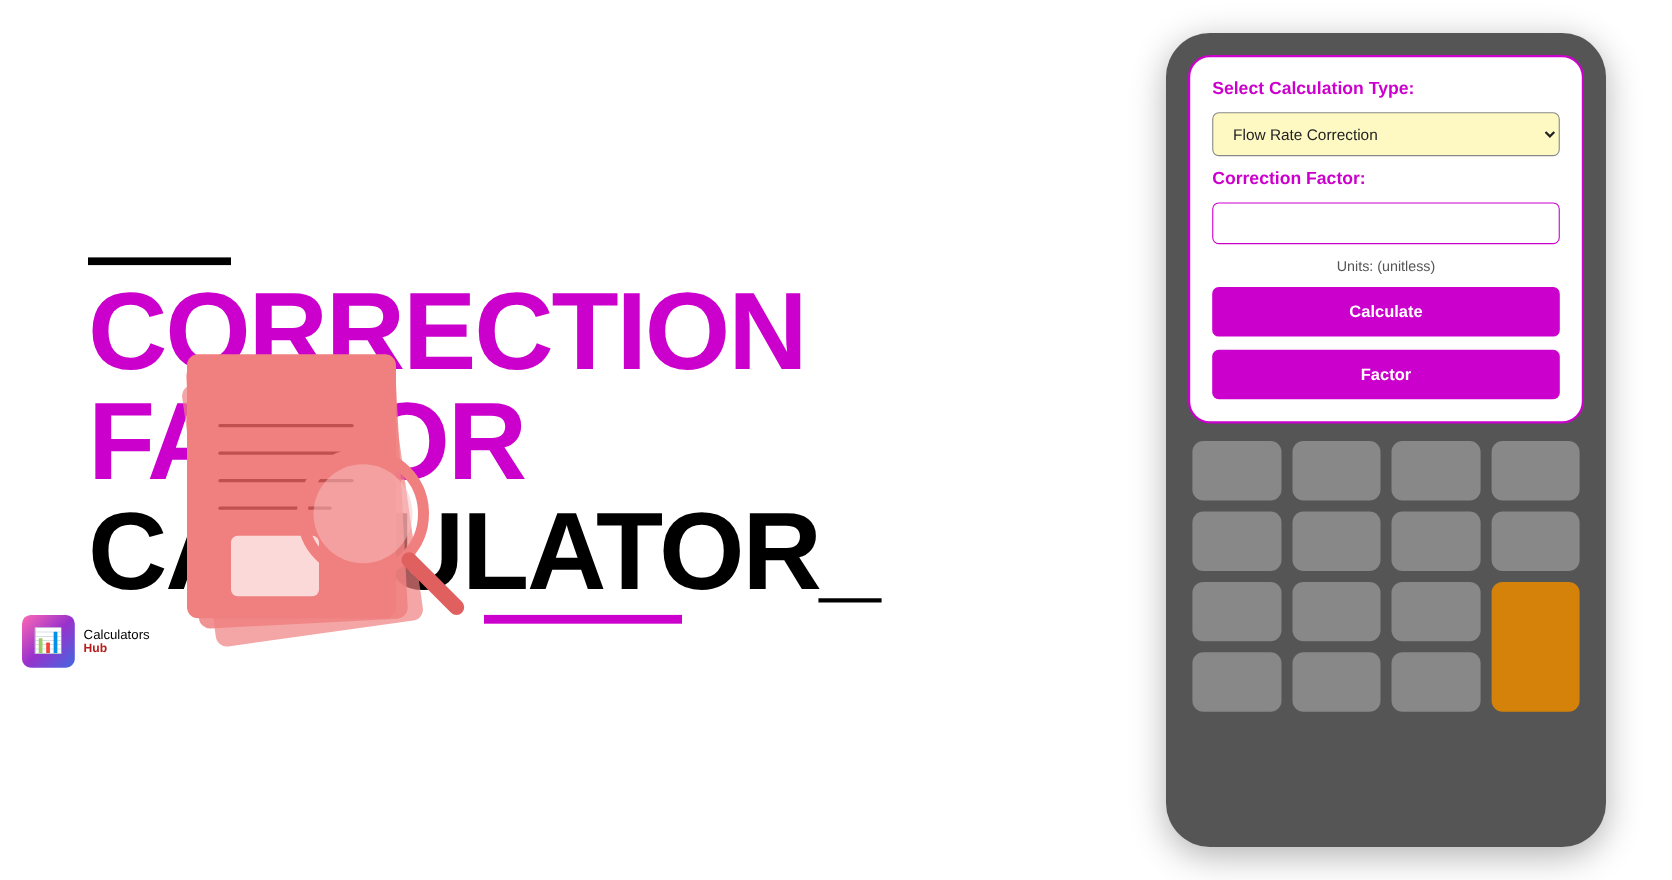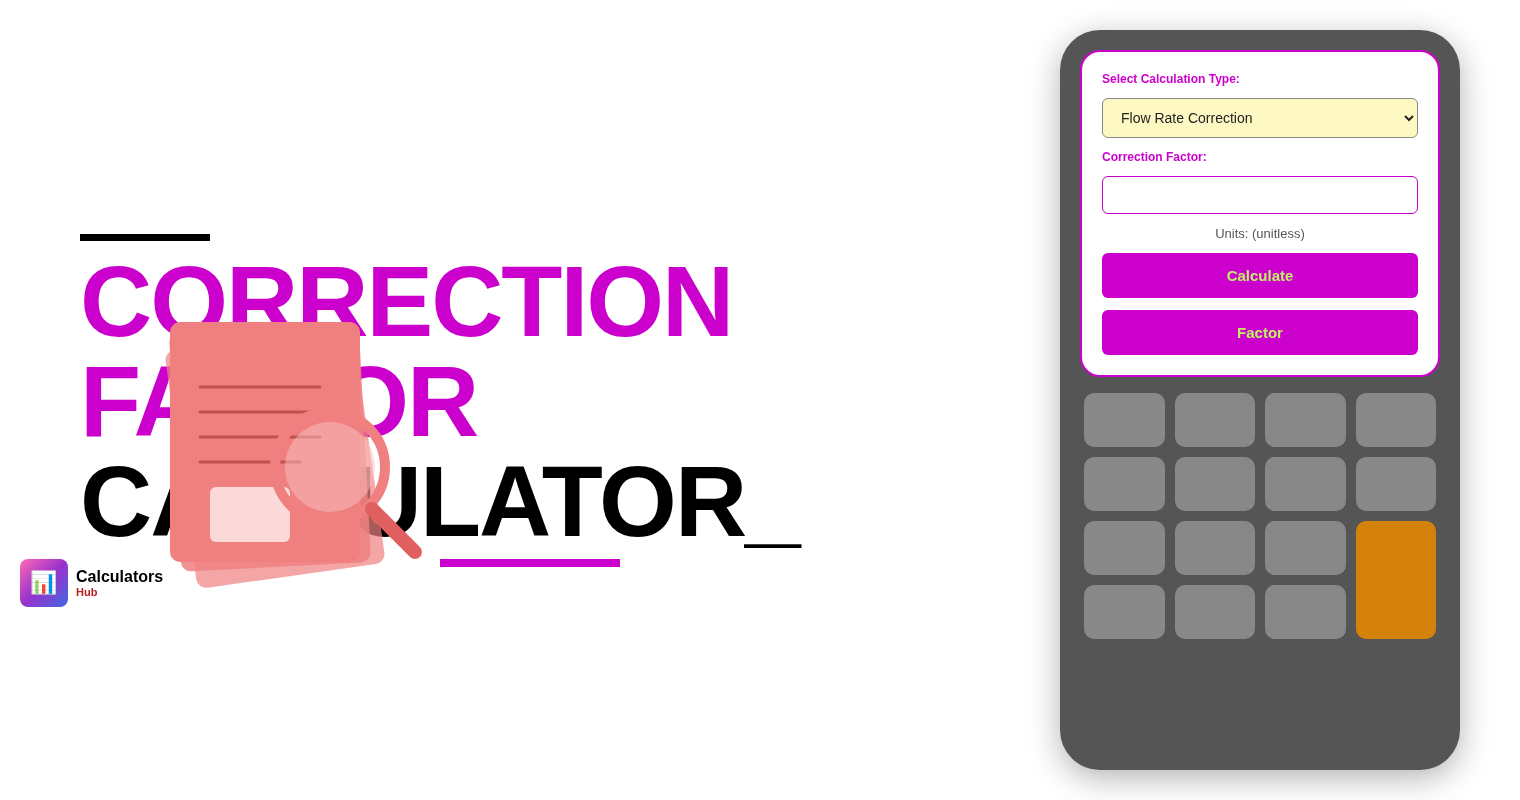--- a/index.html
+++ b/index.html
@@ -95,22 +95,22 @@
       justify-content: center;
       font-size: 22px;
     }
 
     .logo-text {
       display: flex;
       flex-direction: column;
     }
 
     .logo-text span:first-child {
-      font-weight: 700;
-      font-size: 16px;
+      font-weight: 400;
+      font-size: 12px;
       color: #000;
     }
 
     .logo-text span:last-child {
       font-weight: 700;
       font-size: 11px;
       color: #b91c1c;
     }
 
     
@@ -140,21 +140,21 @@
       border-radius: 20px;
       border: 2px solid #cc00cc;
       padding: 20px;
       display: flex;
       flex-direction: column;
       gap: 12px;
     }
 
     .calc-label {
       color: #cc00cc;
-      font-size: 12px;
+      font-size: 16px;
       font-weight: 600;
     }
 
     .calc-select {
       width: 100%;
       padding: 10px 14px;
       border: 1.5px solid #888;
       border-radius: 6px;
       font-size: 14px;
       color: #222;
@@ -177,21 +177,21 @@
       color: #555;
       text-align: center;
     }
 
     .calc-btn {
       width: 100%;
       padding: 14px;
       border: none;
       border-radius: 6px;
       background: #cc00cc;
-      color: #bef264;
+      color: #ffffff;
       font-size: 15px;
       font-weight: 700;
       cursor: pointer;
     }
 
     
     .keypad {
       display: grid;
       grid-template-columns: repeat(4, 1fr);
       gap: 10px;

